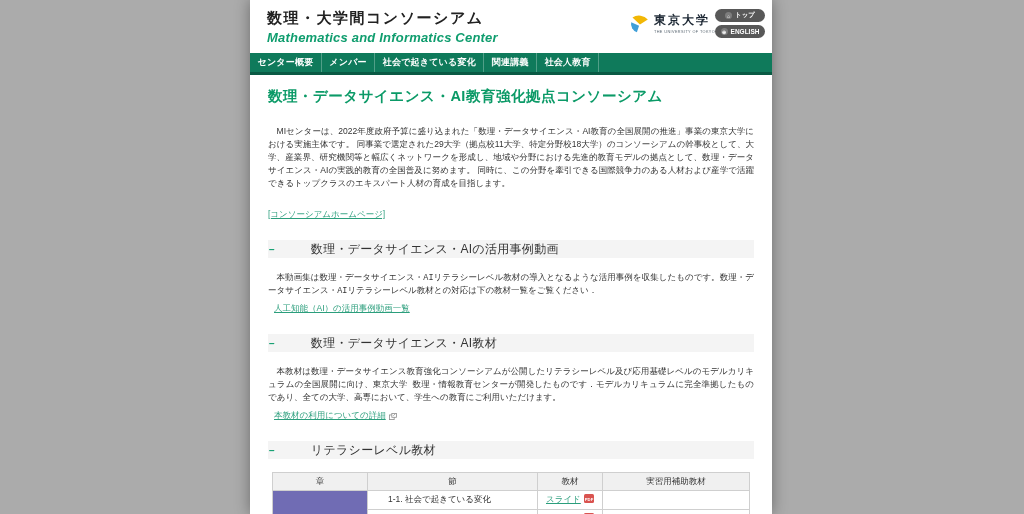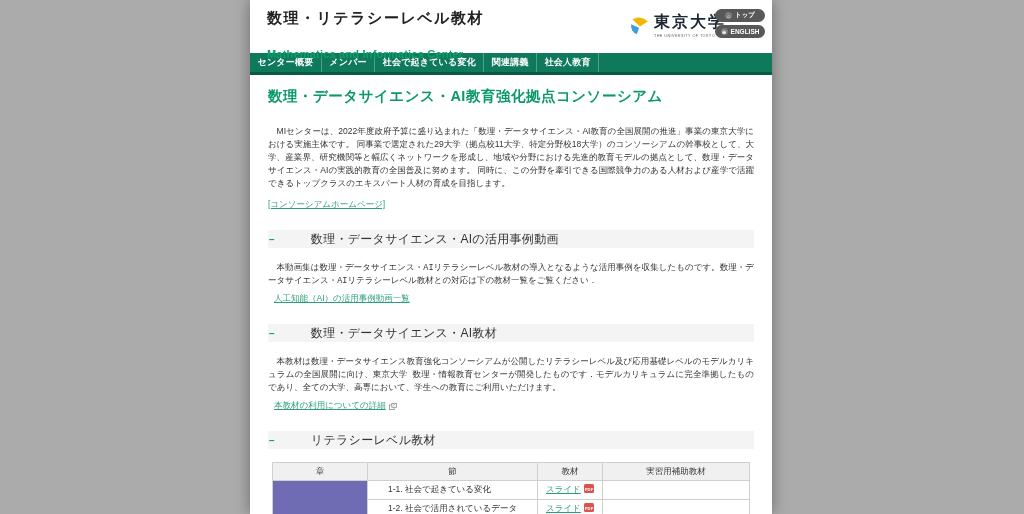--- a/index.html
+++ b/index.html
@@ -12,26 +12,26 @@
   .page-panel {
     position:absolute; left:250px; top:0; width:522px; height:514px;
     background:#ffffff; box-shadow:0 0 14px rgba(0,0,0,.38);
     overflow:hidden;
   }
 
   
   .site-header { position:relative; height:53px; background:#fff; }
   .brand { position:absolute; left:17px; top:9px; }
   .brand-title { font-size:15px; font-weight:bold; color:#222; letter-spacing:1.5px; }
-  .brand-sub { font-size:11px; font-weight:bold; color:#0f9d6e; margin-top:20px; letter-spacing:.2px; }
+  .brand-sub { font-size:13px; font-weight:bold; color:#0f9d6e; margin-top:2px; letter-spacing:.2px;font-style:italic; }
 
   .univ-logo { position:absolute; left:379px; top:12px; display:flex; align-items:center; gap:4px; }
   .ginkgo { width:21px; height:21px; }
   .univ-text-block { display:flex; flex-direction:column; }
-  .univ-name { font-family:"Liberation Serif","DejaVu Serif",serif; font-size:16px; font-weight:bold; color:#1c2733; letter-spacing:2px; white-space:nowrap;text-align:right; }
+  .univ-name { font-family:"Liberation Serif","DejaVu Serif",serif; font-size:12px; font-weight:bold; color:#1c2733; letter-spacing:2px; white-space:nowrap; }
   .univ-sub { font-size:3.8px; color:#5a6772; letter-spacing:.4px; white-space:nowrap; margin-top:1px; }
 
   .header-buttons { position:absolute; right:7px; top:9px; display:flex; flex-direction:column; gap:3px; }
   .pill-btn {
     display:flex; align-items:center; justify-content:center; gap:3px;
     width:50px; height:13px; border-radius:7px; background:#585858;
     color:#fff; font-size:6.5px; font-weight:bold; cursor:pointer; border:none;
   }
   .pill-ico { width:7px; height:7px; border-radius:50%; background:#7d7d7d; display:inline-flex;
     align-items:center; justify-content:center; font-size:5px; color:#fff; }
@@ -47,21 +47,21 @@
     border-right:1px solid rgba(255,255,255,.28); white-space:nowrap;
     letter-spacing:.2px;
   }
   .nav-item:first-child { border-left:none; }
 
   
   .content { padding:12px 18px 0 18px; }
   .page-title { font-size:14.5px; font-weight:bold; color:#0b9a67; letter-spacing:.5px; margin-bottom:19px; }
   .body-text { font-size:8.5px; color:#333; line-height:13px; text-align:justify; }
   .text-link { color:#2b9e7c; text-decoration:underline; font-size:8.5px; cursor:pointer; }
-  .intro-link-row { margin-top:3px; }
+  .intro-link-row { margin-top:13px; }
 
   .section-bar {
     margin-top:19px; background:#f4f4f4; height:18px;
     display:flex; align-items:center; padding-left:1px;
   }
   .dash-ico { color:#0f9d6e; font-weight:bold; font-size:10px; margin-right:6px; }
   .section-title { font-size:12px; font-weight:normal; color:#333; letter-spacing:.3px;padding-left:30px; }
   .section-body { margin-top:14px;font-family:Liberation Mono, monospace; }
   .link-row { margin-top:5px; padding-left:6px; display:flex; align-items:center; gap:3px; }
 
@@ -90,21 +90,21 @@
   .pdf-ico { display:inline-block; vertical-align:-1px; margin-left:3px; }
 </style>
 </head>
 <body>
 
 <div class="viewport">
   <div class="page-panel">
 
     <div class="site-header">
       <div class="brand">
-        <div class="brand-title">数理・リテラシーレベル教材</div>
+        <div class="brand-title">数理・大学間コンソーシアム</div>
         <div class="brand-sub">Mathematics and Informatics Center</div>
       </div>
 
       <div class="univ-logo">
         <svg class="ginkgo" viewBox="0 0 24 24">
           <path d="M12.5 13 L4 5 A 13 12 0 0 1 21.5 7.5 Z" fill="#f2b705"></path>
           <path d="M11.5 14.5 L2.5 10.5 A 10 10 0 0 0 9 22 Z" fill="#3f9fd8"></path>
         </svg>
         <div class="univ-text-block">
           <div class="univ-name">東京大学</div>

